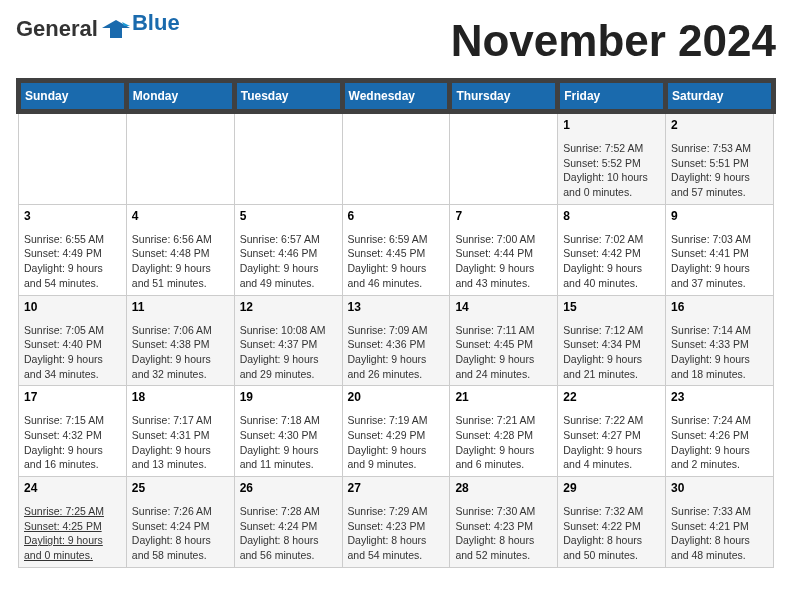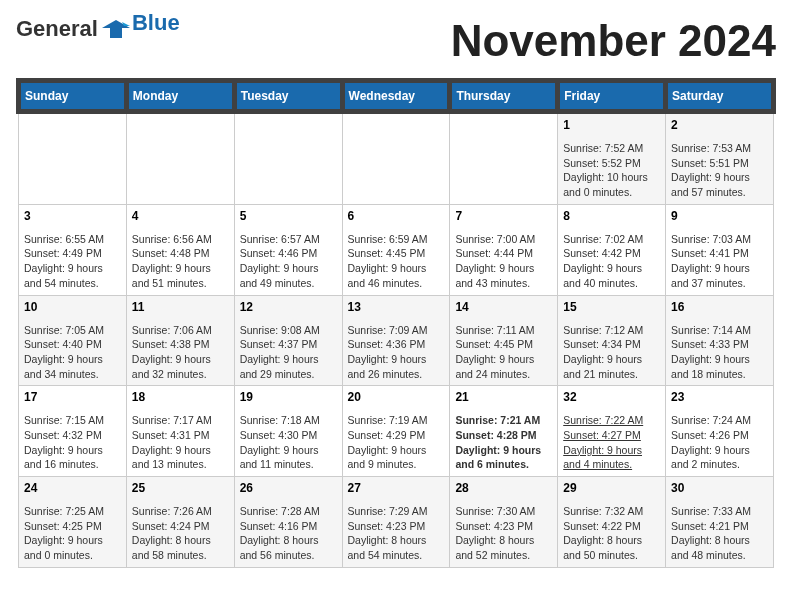--- a/index.html
+++ b/index.html
@@ -192,21 +192,21 @@
         </td>
         <td>
           <span class="day-num">11</span>
           <div class="day-detail" style="white-space: pre-line;">Sunrise: 7:06 AM
 Sunset: 4:38 PM
 Daylight: 9 hours
 and 32 minutes.</div>
         </td>
         <td>
           <span class="day-num">12</span>
-          <div class="day-detail" style="white-space: pre-line;">Sunrise: 9:08 AM
+          <div class="day-detail" style="white-space: pre-line;">Sunrise: 10:08 AM
 Sunset: 4:37 PM
 Daylight: 9 hours
 and 29 minutes.</div>
         </td>
         <td>
           <span class="day-num">13</span>
           <div class="day-detail" style="white-space: pre-line;">Sunrise: 7:09 AM
 Sunset: 4:36 PM
 Daylight: 9 hours
 and 26 minutes.</div>
@@ -257,59 +257,59 @@
         </td>
         <td>
           <span class="day-num">20</span>
           <div class="day-detail" style="white-space: pre-line;">Sunrise: 7:19 AM
 Sunset: 4:29 PM
 Daylight: 9 hours
 and 9 minutes.</div>
         </td>
         <td>
           <span class="day-num">21</span>
-          <div class="day-detail" style="white-space: pre-line; font-weight: bold;">Sunrise: 7:21 AM
+          <div class="day-detail" style="white-space: pre-line;">Sunrise: 7:21 AM
 Sunset: 4:28 PM
 Daylight: 9 hours
 and 6 minutes.</div>
         </td>
         <td>
-          <span class="day-num">32</span>
-          <div class="day-detail" style="white-space: pre-line; text-decoration: underline;">Sunrise: 7:22 AM
+          <span class="day-num">22</span>
+          <div class="day-detail" style="white-space: pre-line;">Sunrise: 7:22 AM
 Sunset: 4:27 PM
 Daylight: 9 hours
 and 4 minutes.</div>
         </td>
         <td>
           <span class="day-num">23</span>
           <div class="day-detail" style="white-space: pre-line;">Sunrise: 7:24 AM
 Sunset: 4:26 PM
 Daylight: 9 hours
 and 2 minutes.</div>
         </td>
       </tr>
       <tr>
         <td>
           <span class="day-num">24</span>
-          <div class="day-detail" style="white-space: pre-line;">Sunrise: 7:25 AM
+          <div class="day-detail" style="white-space: pre-line; text-decoration: underline;">Sunrise: 7:25 AM
 Sunset: 4:25 PM
 Daylight: 9 hours
 and 0 minutes.</div>
         </td>
         <td>
           <span class="day-num">25</span>
           <div class="day-detail" style="white-space: pre-line;">Sunrise: 7:26 AM
 Sunset: 4:24 PM
 Daylight: 8 hours
 and 58 minutes.</div>
         </td>
         <td>
           <span class="day-num">26</span>
           <div class="day-detail" style="white-space: pre-line;">Sunrise: 7:28 AM
-Sunset: 4:16 PM
+Sunset: 4:24 PM
 Daylight: 8 hours
 and 56 minutes.</div>
         </td>
         <td>
           <span class="day-num">27</span>
           <div class="day-detail" style="white-space: pre-line;">Sunrise: 7:29 AM
 Sunset: 4:23 PM
 Daylight: 8 hours
 and 54 minutes.</div>
         </td>

